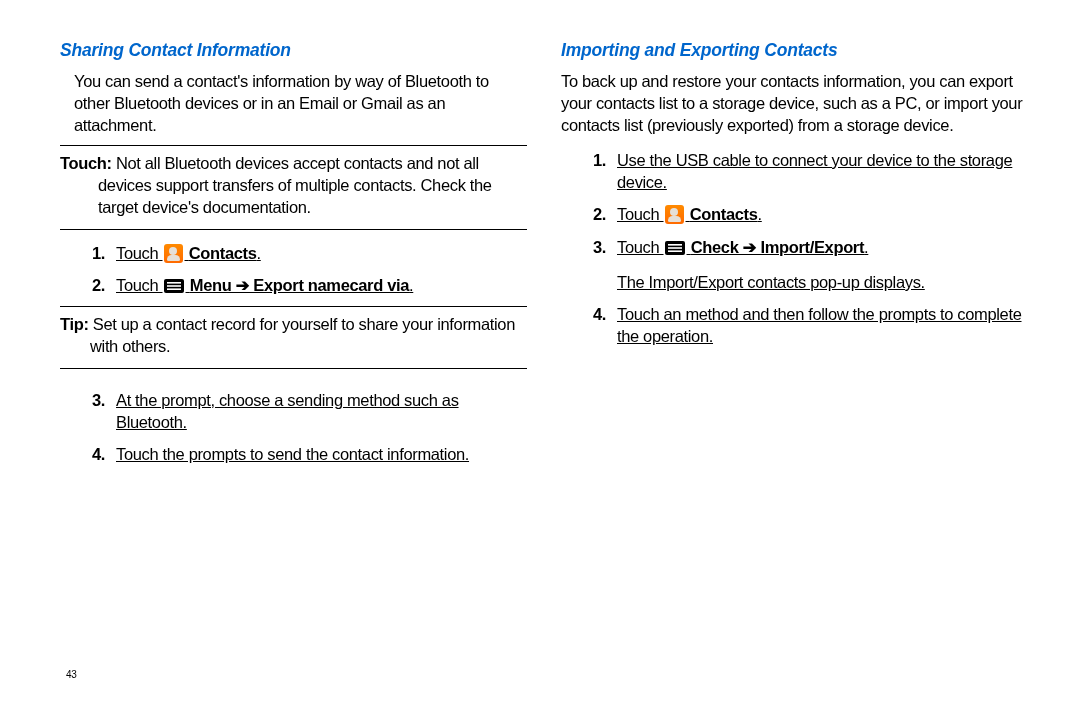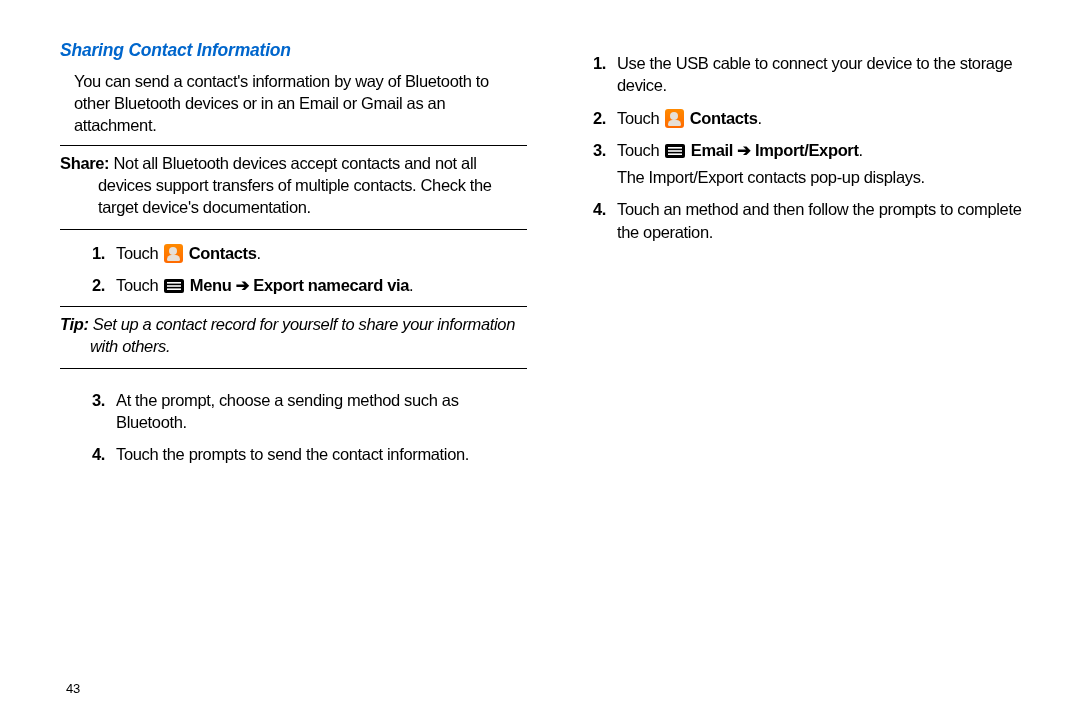--- a/index.html
+++ b/index.html
@@ -43,26 +43,27 @@
       margin: 8px 0 6px 0;
     }
     .hr.short { margin-top: 10px; }
     .callout {
       line-height: 1.35;
       letter-spacing: -0.35px;
       padding-left: 0;
     }
     .callout .label { font-weight: 700; }
     .callout-body { display: block; padding-left: 38px; text-indent: -38px; }
-    .tip-body { display: block; padding-left: 30px; text-indent: -30px; font-style: italic; }
+    .tip-body { display: block; padding-left: 30px; text-indent: -30px; }
     ol.steps {
       list-style: none;
       counter-reset: step;
       padding-left: 32px;
       margin-top: 12px;
+      text-decoration: underline;
     }
     ol.steps > li {
       counter-increment: step;
       position: relative;
       line-height: 1.35;
       letter-spacing: -0.35px;
       margin-bottom: 10px;
       padding-left: 24px;
     }
     ol.steps > li::before {
@@ -99,39 +100,39 @@
       border-radius: 6px 6px 2px 2px;
       background: #e6e0d8;
     }
     .menu-icon {
       width: 20px; height: 14px;
       vertical-align: -2px;
     }
     .page-num {
       position: absolute;
       left: 66px;
-      bottom: 24px;
-      font-size: 13px;
+      bottom: 40px;
+      font-size: 10px;
       letter-spacing: -0.2px;
       text-align: right;
     }
-    .sub { display: block; margin-top: 5px; }
+    .sub { display: block; margin-top: 13px; }
   </style>
 </head>
 <body>
 
 <div class="two-col">
 
   <div class="col">
     <h2 class="section-title">Sharing Contact Information</h2>
     <p class="intro">You can send a contact's information by way of Bluetooth to other Bluetooth devices or in an Email or Gmail as an attachment.</p>
     <hr class="hr">
     <div class="callout">
       <span class="callout-body">
-        <span class="label">Share:</span><span> Not all Bluetooth devices accept contacts and not all devices support transfers of multiple contacts. Check the target device's documentation.</span>
+        <span class="label">Touch:</span><span> Not all Bluetooth devices accept contacts and not all devices support transfers of multiple contacts. Check the target device's documentation.</span>
       </span>
     </div>
     <hr class="hr short">
 
     <ol class="steps">
       <li>
         <span>Touch </span>
         <span class="icon-box contacts-icon"></span>
         <span class="bold"> Contacts</span><span>.</span>
       </li>
@@ -157,39 +158,41 @@
     </div>
     <hr class="hr short">
 
     <ol class="steps" start="3" style="counter-reset: step 2; margin-top: 20px;">
       <li>At the prompt, choose a sending method such as Bluetooth.</li>
       <li>Touch the prompts to send the contact information.</li>
     </ol>
   </div>
 
   <div class="col">
+    <h2 class="section-title">Importing and Exporting Contacts</h2>
+    <p class="intro" style="padding-left:0;">To back up and restore your contacts information, you can export your contacts list to a storage device, such as a PC, or import your contacts list (previously exported) from a storage device.</p>
 
     <ol class="steps">
       <li>Use the USB cable to connect your device to the storage device.</li>
       <li>
         <span>Touch </span>
         <span class="icon-box contacts-icon"></span>
         <span class="bold"> Contacts</span><span>.</span>
       </li>
       <li>
         <span>Touch </span>
         <span class="icon-box menu-icon">
           <svg width="20" height="14" viewBox="0 0 20 14">
               <rect x="0" y="0" width="20" height="14" rx="2" fill="#000"></rect>
               <rect x="3" y="3" width="14" height="1.6" fill="#fff"></rect>
               <rect x="3" y="6.2" width="14" height="1.6" fill="#fff"></rect>
               <rect x="3" y="9.4" width="14" height="1.6" fill="#fff"></rect>
             </svg>
         </span>
-        <span class="bold"> Email ➔ Import/Export</span><span>.</span>
+        <span class="bold"> Check ➔ Import/Export</span><span>.</span>
         <span class="sub">The Import/Export contacts pop-up displays.</span>
       </li>
       <li>Touch an method and then follow the prompts to complete the operation.</li>
     </ol>
   </div>
 
 </div>
 
 <div class="page-num">43</div>
 

